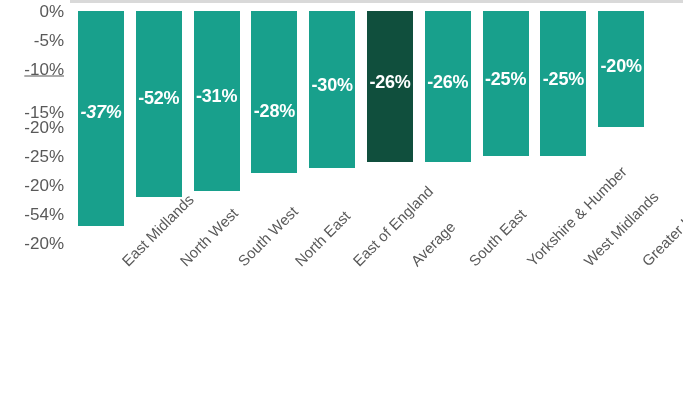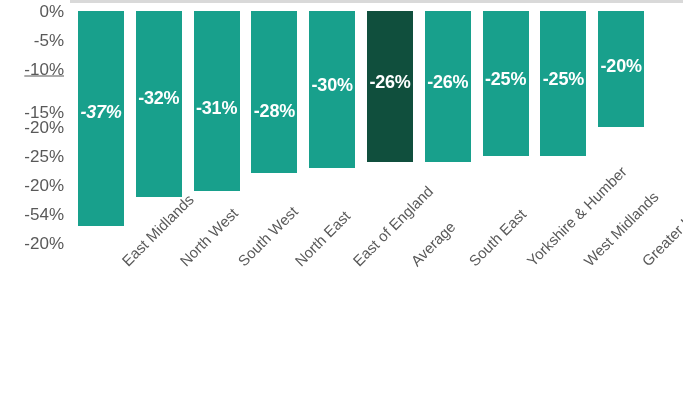--- a/index.html
+++ b/index.html
@@ -104,24 +104,24 @@
       <div class="y-tick" style="top: 214px;">-54%</div>
       <div class="y-tick" style="top: 243px;">-20%</div>
     </div>
 
   <div class="plot-area">
     <div class="axis-line"></div>
   <div class="bar" style="left: 8px; top: 11px; width: 46px; height: 214.6px; background: rgb(24, 160, 140);"></div>
       <div class="bar-label" style="left: 31px; top: 111.862px; font-style: italic;">-37%</div>
       <div class="cat-label" style="left: 49px; top: 258px; width: 0px; transform: rotate(-45deg) translateX(-100%); transform-origin: left top;">East Midlands</div>
       <div class="bar" style="left: 65.8px; top: 11px; width: 46px; height: 185.6px; background: rgb(24, 160, 140);"></div>
-      <div class="bar-label" style="left: 88.8px; top: 98.232px;">-32%</div>
+      <div class="bar-label" style="left: 88.8px; top: 98.232px;">-52%</div>
       <div class="cat-label" style="left: 106.8px; top: 258px; width: 0px; transform: rotate(-45deg) translateX(-100%); transform-origin: left top;">North West</div>
       <div class="bar" style="left: 123.6px; top: 11px; width: 46px; height: 179.8px; background: rgb(24, 160, 140);"></div>
-      <div class="bar-label" style="left: 146.6px; top: 95.506px; margin-top: 12px;">-31%</div>
+      <div class="bar-label" style="left: 146.6px; top: 95.506px;">-31%</div>
       <div class="cat-label" style="left: 164.6px; top: 258px; width: 0px; transform: rotate(-45deg) translateX(-100%); transform-origin: left top;">South West</div>
       <div class="bar" style="left: 181.4px; top: 11px; width: 46px; height: 162.4px; background: rgb(24, 160, 140);"></div>
       <div class="bar-label" style="left: 204.4px; top: 87.328px; margin-top: 24px;">-28%</div>
       <div class="cat-label" style="left: 222.4px; top: 258px; width: 0px; transform: rotate(-45deg) translateX(-100%); transform-origin: left top;">North East</div>
       <div class="bar" style="left: 239.2px; top: 11px; width: 46px; height: 156.6px; background: rgb(24, 160, 140);"></div>
       <div class="bar-label" style="left: 262.2px; top: 84.602px;">-30%</div>
       <div class="cat-label" style="left: 280.2px; top: 258px; width: 0px; transform: rotate(-45deg) translateX(-100%); transform-origin: left top;">East of England</div>
       <div class="bar" style="left: 297px; top: 11px; width: 46px; height: 150.8px; background: rgb(16, 79, 61);"></div>
       <div class="bar-label" style="left: 320px; top: 81.876px;">-26%</div>
       <div class="cat-label" style="left: 338px; top: 258px; width: 0px; transform: rotate(-45deg) translateX(-100%); transform-origin: left top;">Average</div>

